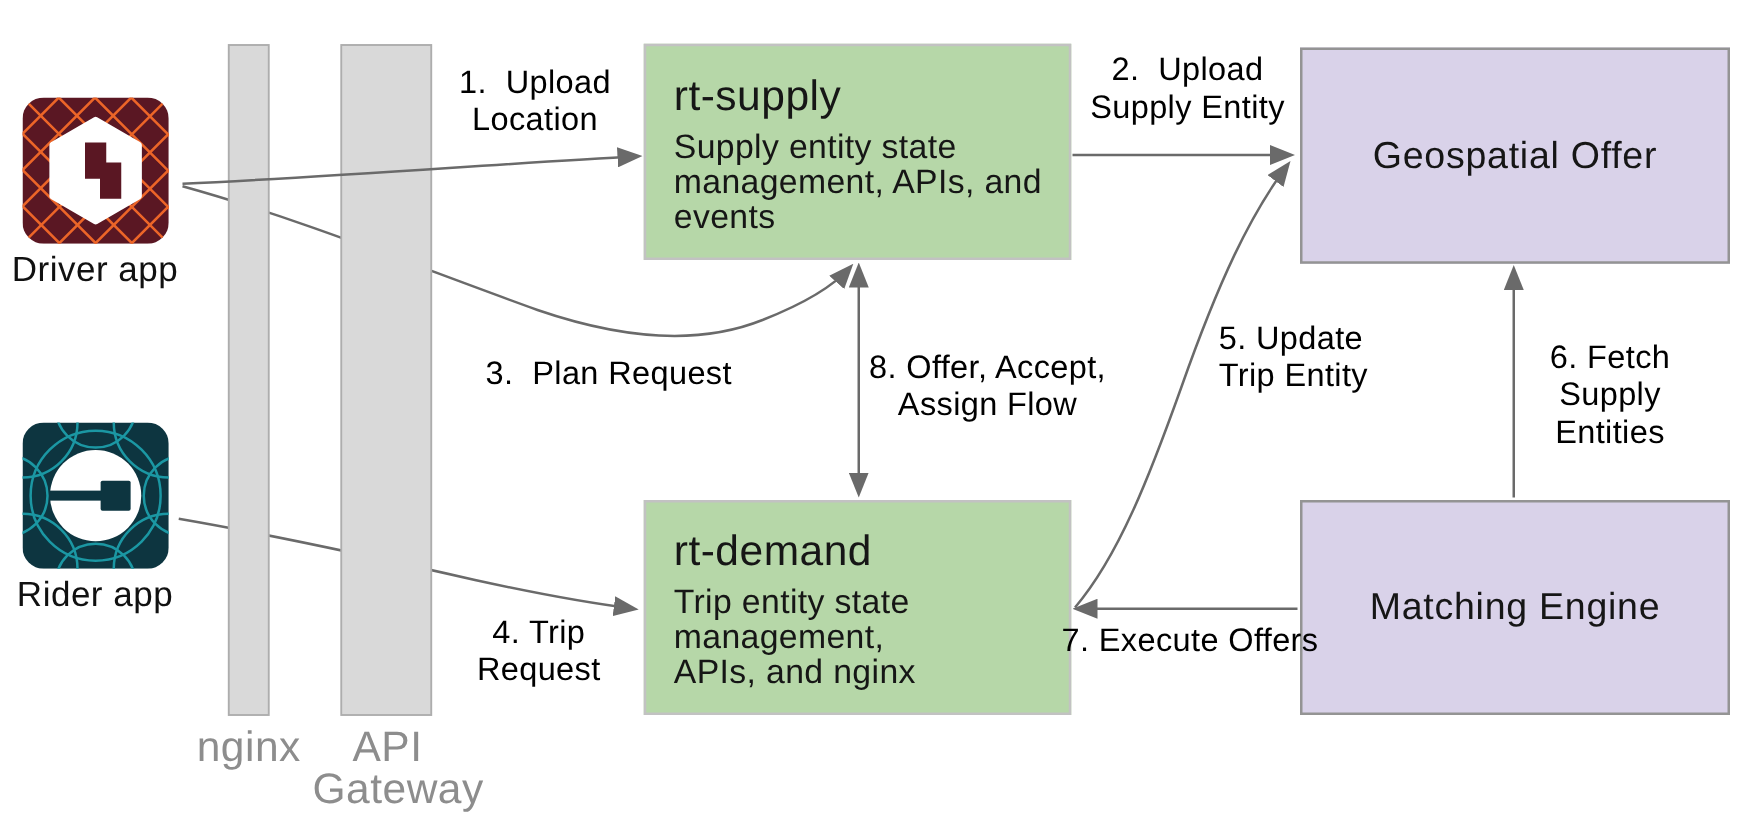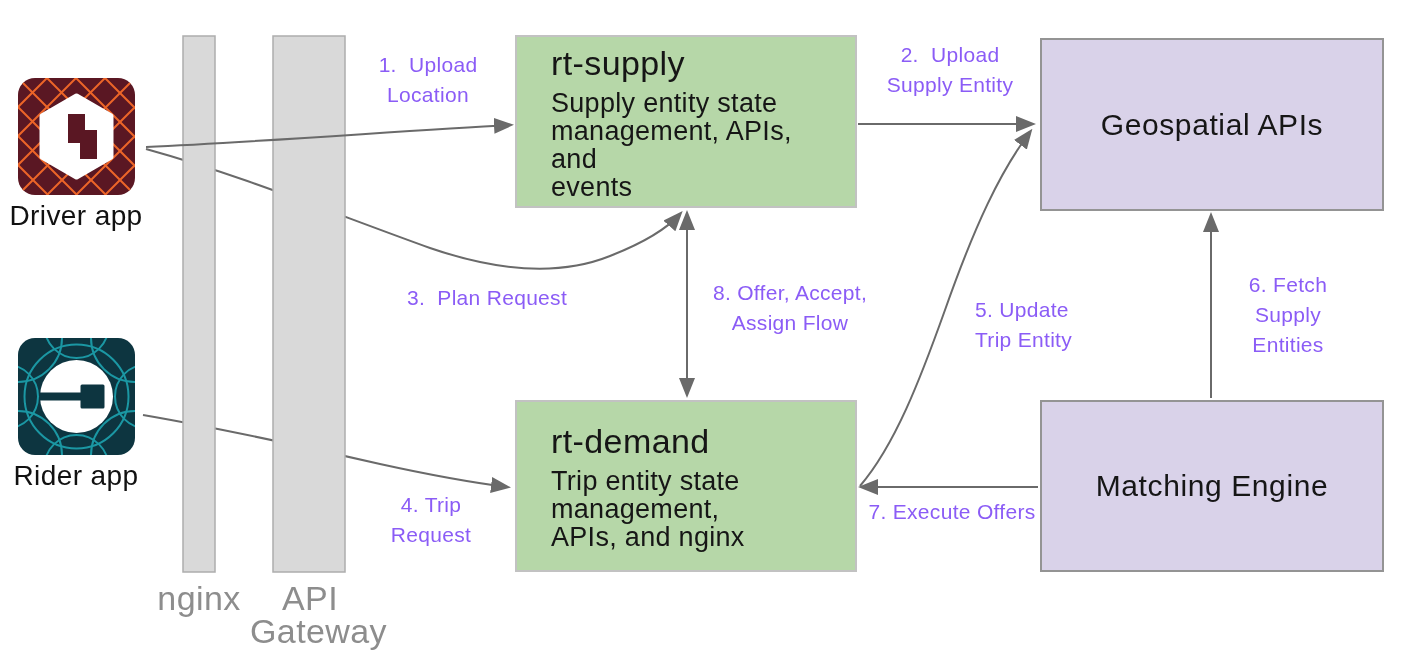--- a/index.html
+++ b/index.html
@@ -34,47 +34,47 @@
   #nginx-caption { left: 199px; top: 582px; white-space: nowrap; }
   #api-gateway-caption { left: 310px; top: 582px; width: 120px; }
 
   
   .service-box {
     position: absolute; box-sizing: border-box;
     display: flex; flex-direction: column; justify-content: center;
   }
   .service-green {
     background: #b6d7a8; border: 2px solid #c2c2c2;
-    padding-left: 34px; padding-right: 16px;
+    padding-left: 22px; padding-right: 16px;
   }
   .service-purple {
     background: #d9d2e9; border: 2px solid #949494;
     align-items: center; text-align: center;
   }
   #rt-supply { left: 515px; top: 35px;  width: 342px; height: 173px; }
   #rt-demand { left: 515px; top: 400px; width: 342px; height: 172px; }
   #geospatial-index { left: 1040px; top: 38px;  width: 344px; height: 173px; }
   #matching-engine  { left: 1040px; top: 400px; width: 344px; height: 172px; }
 
   .service-title { font-size: 34px; letter-spacing: 0.4px; line-height: 40px; margin-bottom: 6px; }
   .service-subtitle { font-size: 27px; letter-spacing: 0.3px; line-height: 28px; white-space: pre-wrap; }
   .service-title-big { font-size: 30px; letter-spacing: 0.6px; }
 
   
   .flow-label {
     position: absolute; transform: translateX(-50%);
     text-align: center; white-space: pre-wrap;
-    font-size: 21px; line-height: 30px; letter-spacing: 0.3px; color: #8b5cf6;
+    font-size: 26px; line-height: 30px; letter-spacing: 0.3px; color: #000000;
   }
   .flow-label.align-left { transform: none; text-align: left; }
   #flow-label-1 { left: 428px;  top: 50px; }
   #flow-label-2 { left: 950px;  top: 40px; }
   #flow-label-3 { left: 487px;  top: 283px; }
   #flow-label-4 { left: 431px;  top: 490px; }
-  #flow-label-5 { left: 975px;  top: 255px; margin-top: 40px; }
+  #flow-label-5 { left: 975px;  top: 255px; }
   #flow-label-6 { left: 1288px; top: 270px; }
   #flow-label-7 { left: 952px;  top: 497px; }
   #flow-label-8 { left: 790px;  top: 278px; }
 </style>
 </head>
 <body>
 
 <div class="canvas">
 
   <svg class="layer" width="1404" height="654" viewBox="0 0 1404 654">
@@ -154,21 +154,21 @@
 events</div>
   </div>
 
   <div class="service-box service-green" id="rt-demand">
     <div class="service-title">rt-demand</div>
     <div class="service-subtitle">Trip entity state management,
 APIs, and nginx</div>
   </div>
 
   <div class="service-box service-purple" id="geospatial-index">
-    <div class="service-title-big">Geospatial APIs</div>
+    <div class="service-title-big">Geospatial Offer</div>
   </div>
 
   <div class="service-box service-purple" id="matching-engine">
     <div class="service-title-big">Matching Engine</div>
   </div>
 
   <div class="flow-label" id="flow-label-1">1.  Upload
 Location</div>
   <div class="flow-label" id="flow-label-2">2.  Upload
 Supply Entity</div>

